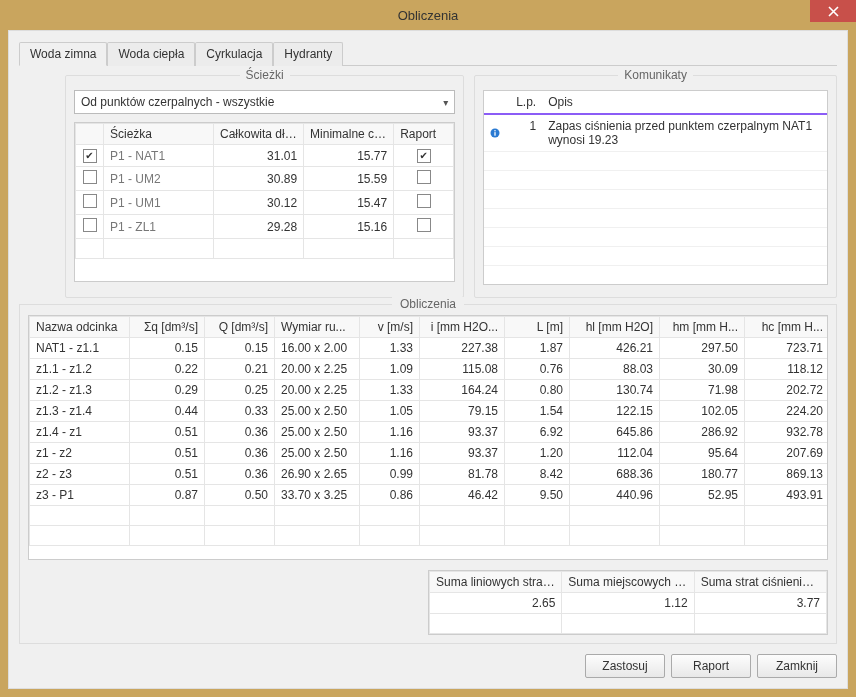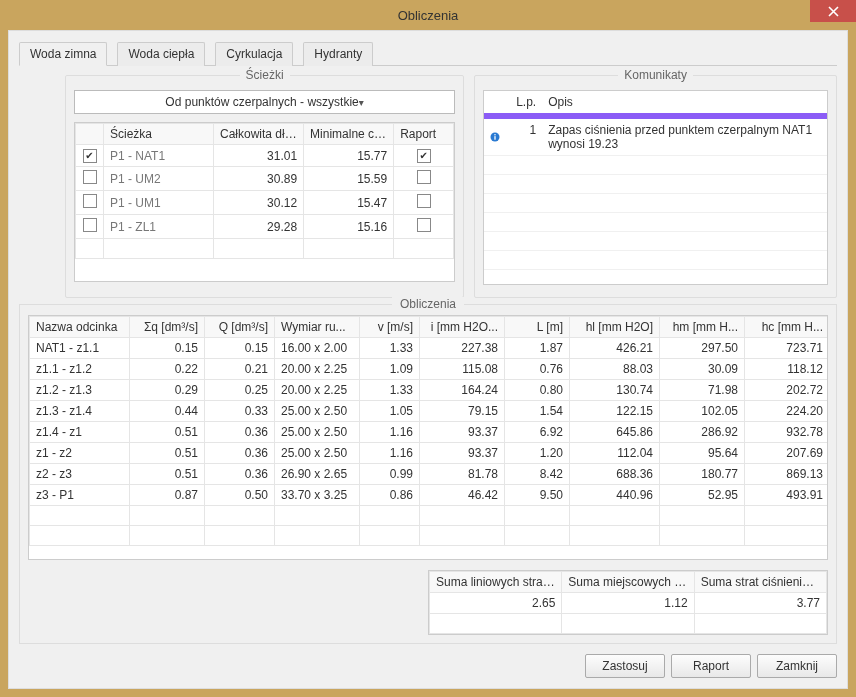--- a/index.html
+++ b/index.html
@@ -60,21 +60,21 @@
   .tabs {
     display: flex;
     border-bottom: 1px solid #ccc;
     margin-bottom: 2px;
   }
   .tab {
     padding: 4px 10px;
     border: 1px solid #ccc;
     border-bottom: none;
     background: #ececec;
-    margin-right: 10px;
+    margin-right: 0;
     cursor: pointer;
     font-size: 12px;
     position: relative;
     top: 1px;
     border-radius: 2px 2px 0 0;
   }
   .tab.active {
     background: #f0f0f0;
     border-bottom: 1px solid #f0f0f0;
   }
@@ -99,21 +99,21 @@
     text-align: center;
     margin: 0 auto;
   }
   .dropdown {
     width: 100%;
     height: 24px;
     border: 1px solid #bbb;
     background: #fff;
     display: flex;
     align-items: center;
-    justify-content: center;
+    justify-content: space-between;
     padding: 0 6px;
     font-size: 12px;
     cursor: pointer;
     margin-bottom: 8px;
   }
   .dropdown .chev { font-size: 10px; color: #555; }
   table.grid {
     border-collapse: collapse;
     width: 100%;
     background: #fff;
@@ -142,21 +142,21 @@
     overflow: hidden;
   }
   .msg-wrap {
     border: 1px solid #ccc;
     background: #fff;
     height: 195px;
     overflow: hidden;
   }
   .msg-head {
     display: flex;
-    border-bottom: 6px solid #8b5cf6;
+    border-bottom: 2px solid #8b5cf6;
     font-size: 12px;
   }
   .msg-head div { padding: 4px 6px; }
   .msg-row { display: flex; border-bottom: 1px solid #f0f0f0; }
   .msg-row div { padding: 4px 6px; font-size: 12px; }
   .msg-icon {
     width: 22px;
     display: flex;
     justify-content: center;
     align-items: center;

